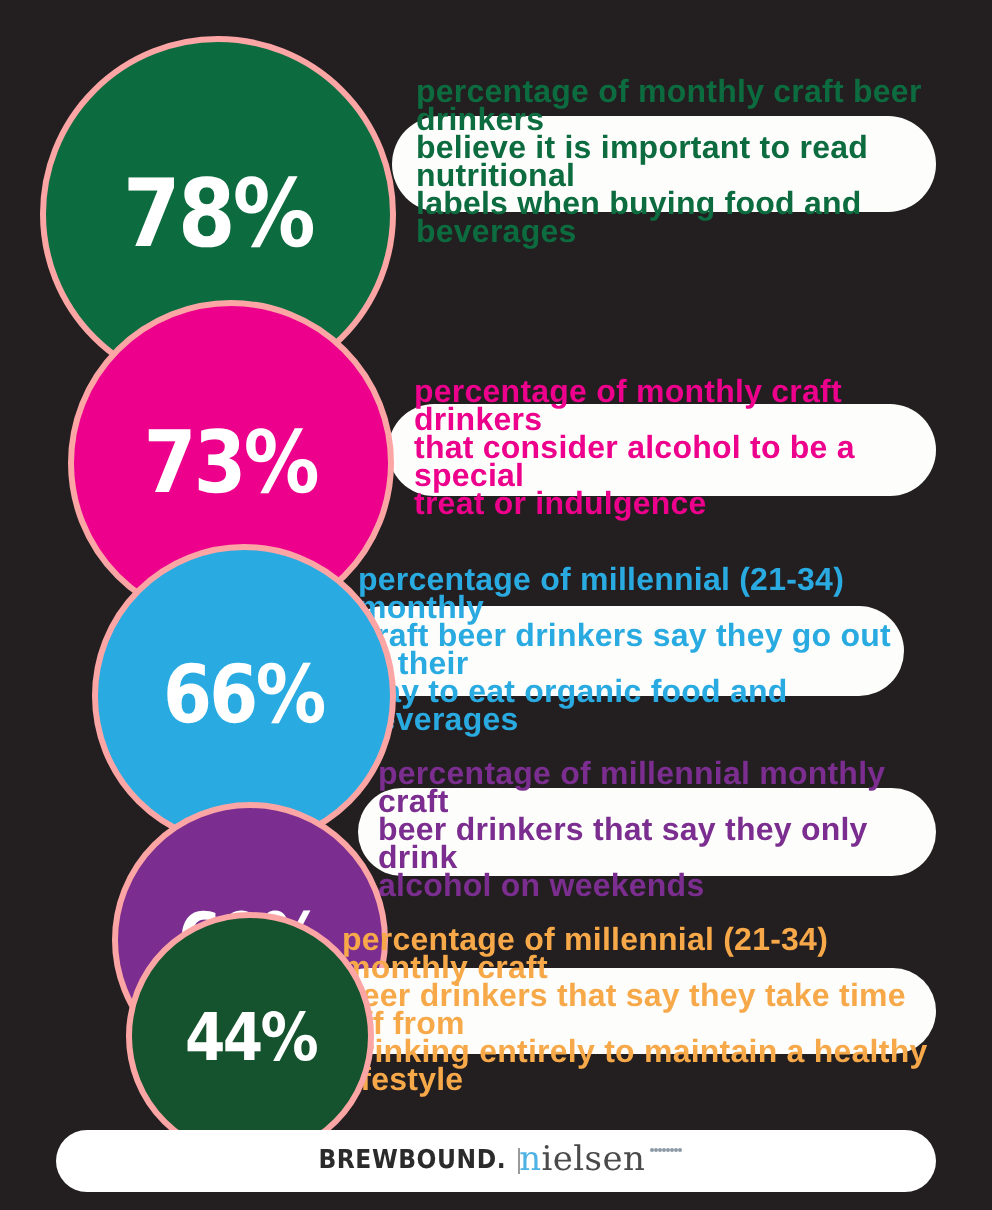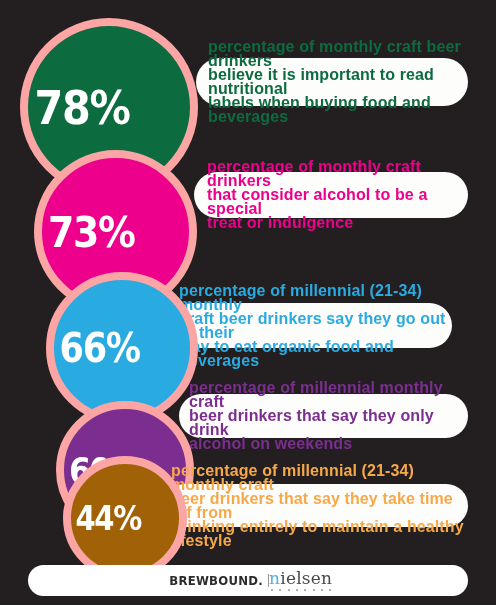--- a/index.html
+++ b/index.html
@@ -26,42 +26,43 @@
     line-height:14px;
     font-weight:700;
     letter-spacing:.12px;
     white-space:pre-line;
   }
 
   
   .circle{
     position:absolute;
     border-radius:50%;
-    border:8px solid #fca5a5;
+    border:3px solid #fca5a5;
     box-sizing:border-box;
     display:flex;
     align-items:center;
+    justify-content:center;
   }
   .circle-label{
     color:#ffffff;
     font-weight:700;
     font-family:"DejaVu Sans","Liberation Sans",sans-serif;
     letter-spacing:-1.5px;
     transform:scaleX(.88);
   }
 
   
   #row0 .circle{left:20px;  top:18px;  width:178px;height:178px;}
   #row0 .circle-label{font-size:47px;}
   #row0 .pill{left:196px; top:58px;  width:272px;height:48px;}
   #row0 .pill-text{padding-left:12px;}
 
   #row1 .circle{left:34px;  top:150px; width:163px;height:163px;}
   #row1 .circle-label{font-size:43px;}
-  #row1 .pill{left:194px; top:172px; width:274px;height:46px;}
+  #row1 .pill{left:194px; top:202px; width:274px;height:46px;}
   #row1 .pill-text{padding-left:13px;}
 
   #row2 .circle{left:46px;  top:272px; width:152px;height:152px;}
   #row2 .circle-label{font-size:40px;}
   #row2 .pill{left:170px; top:303px; width:282px;height:45px;}
   #row2 .pill-text{padding-left:9px;}
 
   #row3 .circle{left:56px;  top:401px; width:138px;height:138px;}
   #row3 .circle-label{font-size:36px;}
   #row3 .pill{left:179px; top:394px; width:289px;height:44px;}
@@ -90,21 +91,20 @@
     color:#2b2b2b;
     letter-spacing:.3px;
     transform:scaleX(.9);
   }
   #footer-divider{
     width:1px;height:13px;
     background:#9a9a9a;
   }
   #nielsen-logo{
     display:flex;
-    flex-direction:column;
     align-items:flex-start;
     line-height:1;
     justify-content:flex-end;
   }
   #nielsen-word{
     font-family:"DejaVu Serif","Liberation Serif",serif;
     font-size:17px;
     color:#4a4a4a;
     letter-spacing:.2px;
   }
@@ -172,21 +172,21 @@
       <span class="circle-label">60%</span>
     </div>
   </div>
 
   <div id="row4">
     <div class="pill">
       <div class="pill-text" style="color: rgb(247, 169, 74);">percentage of millennial (21-34) monthly craft
 beer drinkers that say they take time off from
 drinking entirely to maintain a healthy lifestyle</div>
     </div>
-    <div class="circle" style="background: #a16207;">
+    <div class="circle" style="background: #14532d;">
       <span class="circle-label">44%</span>
     </div>
   </div>
 
   <div id="footer-bar">
     <span id="brewbound-logo">BREWBOUND.</span>
     <span id="footer-divider"></span>
     <span id="nielsen-logo">
       <span id="nielsen-word"><span class="n-blue" style="color: rgb(78, 179, 228);">n</span><span>ielsen</span></span>
       <span id="nielsen-dots">

